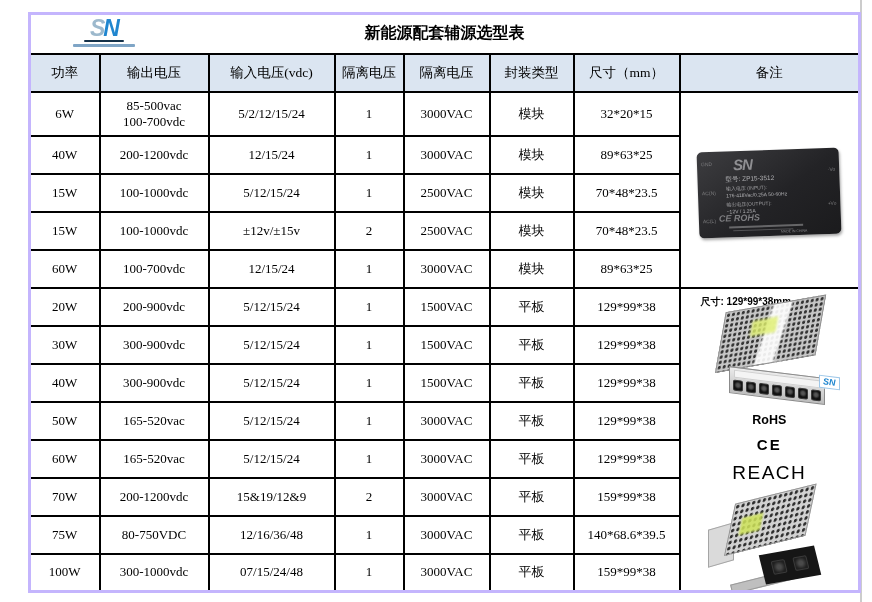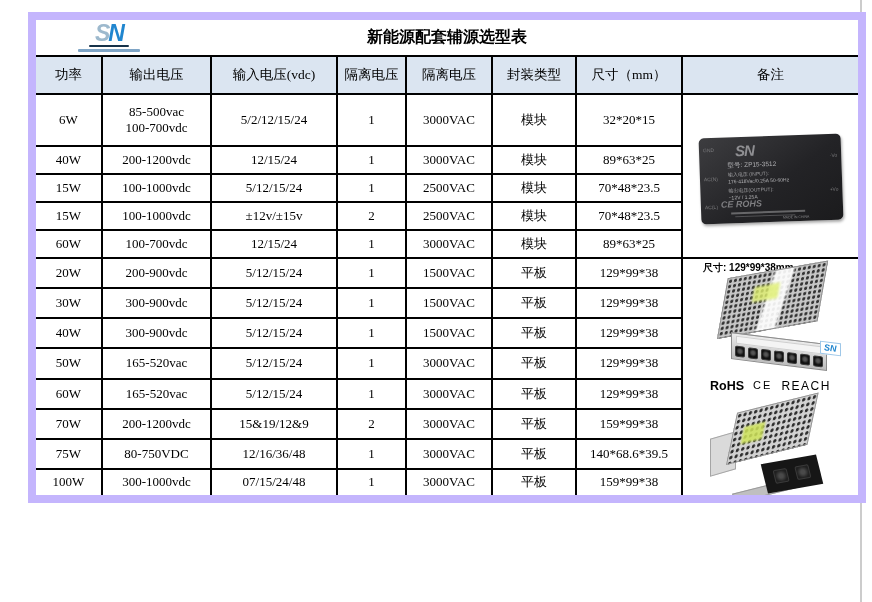--- a/index.html
+++ b/index.html
@@ -1,27 +1,27 @@
 <!DOCTYPE html>
 <html><head>
 <meta charset="utf-8">
 <style>
   html,body{margin:0;padding:0;width:872px;height:602px;background:#ffffff;overflow:hidden;
     font-family:"Liberation Serif","DejaVu Serif",serif;}
   .page{position:relative;width:872px;height:602px;background:#fff;}
   .edge-line{position:absolute;right:10px;top:0;width:2px;height:602px;background:#b7b7b7;opacity:.7;}
 
   table.spec{position:absolute;left:28px;top:12px;width:830px;border-collapse:collapse;
-    table-layout:fixed;border:8px solid #c4b5fd;}
+    table-layout:fixed;border:3px solid #c4b5fd;}
   table.spec td,table.spec th{border:2px solid #000;padding:0;text-align:center;vertical-align:middle;
     font-size:13px;color:#000;font-weight:normal;overflow:hidden;}
   tr.title-row{height:40px;}
   tr.head-row{height:38px;}
-  tr.r0{height:52px;}
-  tr.dr{height:28px;}
+  tr.r0{height:44px;}
+  tr.dr{height:38px;}
   td.title-cell{position:relative;}
   .page-title{font-family:"Liberation Sans","DejaVu Sans",sans-serif;font-weight:bold;font-size:16px;}
   tr.head-row th{background:#dbe5f1;font-size:13.5px;}
   th.col-size,td.col-size{text-align:left;padding-left:3px;}
 
   
   .logo{position:absolute;left:28px;top:2px;width:90px;text-align:center;line-height:1;}
   .logo .sn{font-family:"Liberation Sans","DejaVu Sans",sans-serif;font-style:italic;font-weight:bold;
     font-size:23px;letter-spacing:-2px;}
   .logo .sn .s{color:#9db9cd;}
@@ -64,23 +64,23 @@
   .pf-front{position:absolute;left:30px;bottom:10px;width:96px;height:27px;
     transform:skewY(7deg);background:linear-gradient(#ececec,#bdbdbd);border:1px solid #8b8b8b;
     display:flex;align-items:flex-end;justify-content:center;gap:3px;padding-bottom:2px;box-sizing:border-box;}
   .pf-label{position:absolute;top:2px;left:4px;right:4px;height:6px;background:#f4f4f4;border:1px solid #cfcfcf;}
   .screw{width:8px;height:9px;background:radial-gradient(circle at 50% 45%,#555 1.5px,#111 60%);
     border-radius:2px;border:1px solid #3c3c3c;}
   .pf-sn{position:absolute;right:0px;bottom:20px;transform:skewY(7deg);background:#fff;
     border:1px solid #9ec7e8;color:#2086cf;font:italic bold 9px "Liberation Sans",sans-serif;
     padding:0 3px;line-height:11px;}
   .cert-row{font-family:"Liberation Sans","DejaVu Sans",sans-serif;font-weight:bold;font-size:12.5px;
-    margin-top:4px;display:flex;justify-content:center;gap:9px;}
-  .cert-row .ce{font-weight:normal;letter-spacing:2px;font-size:11px;}
-  .cert-row .reach{font-weight:normal;letter-spacing:1.5px;font-size:12px;}
+    margin-top:4px;display:flex;justify-content:center;align-items:center;gap:9px;flex-direction:column;}
+  .cert-row .ce{font-weight:bold;letter-spacing:2px;font-size:15px;}
+  .cert-row .reach{font-weight:normal;letter-spacing:1.5px;font-size:19px;}
 
   
   .psu-angled{position:relative;width:126px;height:86px;margin:16px auto 0;}
   .pa-flange{position:absolute;left:2px;top:26px;width:24px;height:36px;background:#dadada;
     border:1px solid #a5a5a5;transform:skewY(-16deg);}
   .pa-body{position:absolute;left:18px;top:8px;width:82px;height:46px;
     transform:rotate(-14deg) skewX(-26deg);transform-origin:bottom left;border:1px solid #939393;
     background-color:#d2d2d2;
     background-image:radial-gradient(circle at 2.5px 2.5px,#2e2e2e 1.4px,rgba(0,0,0,0) 2px);
     background-size:5.5px 5.5px;}

